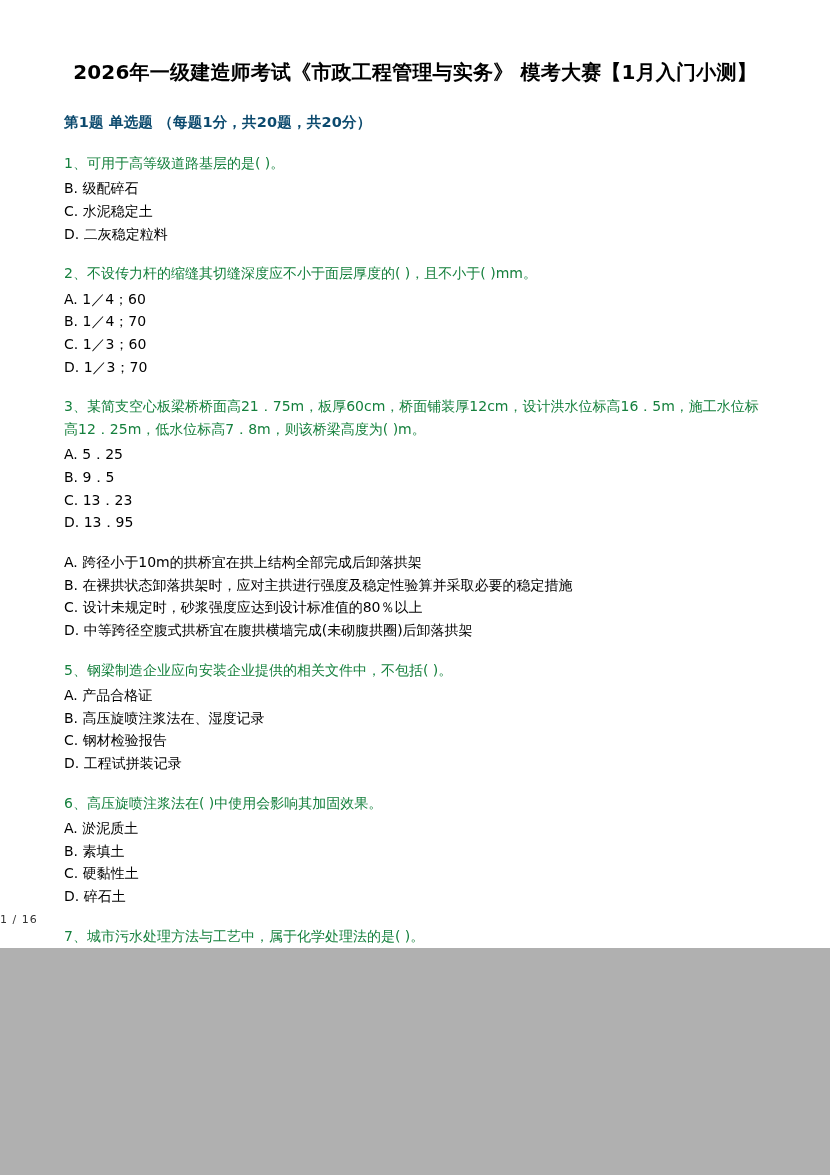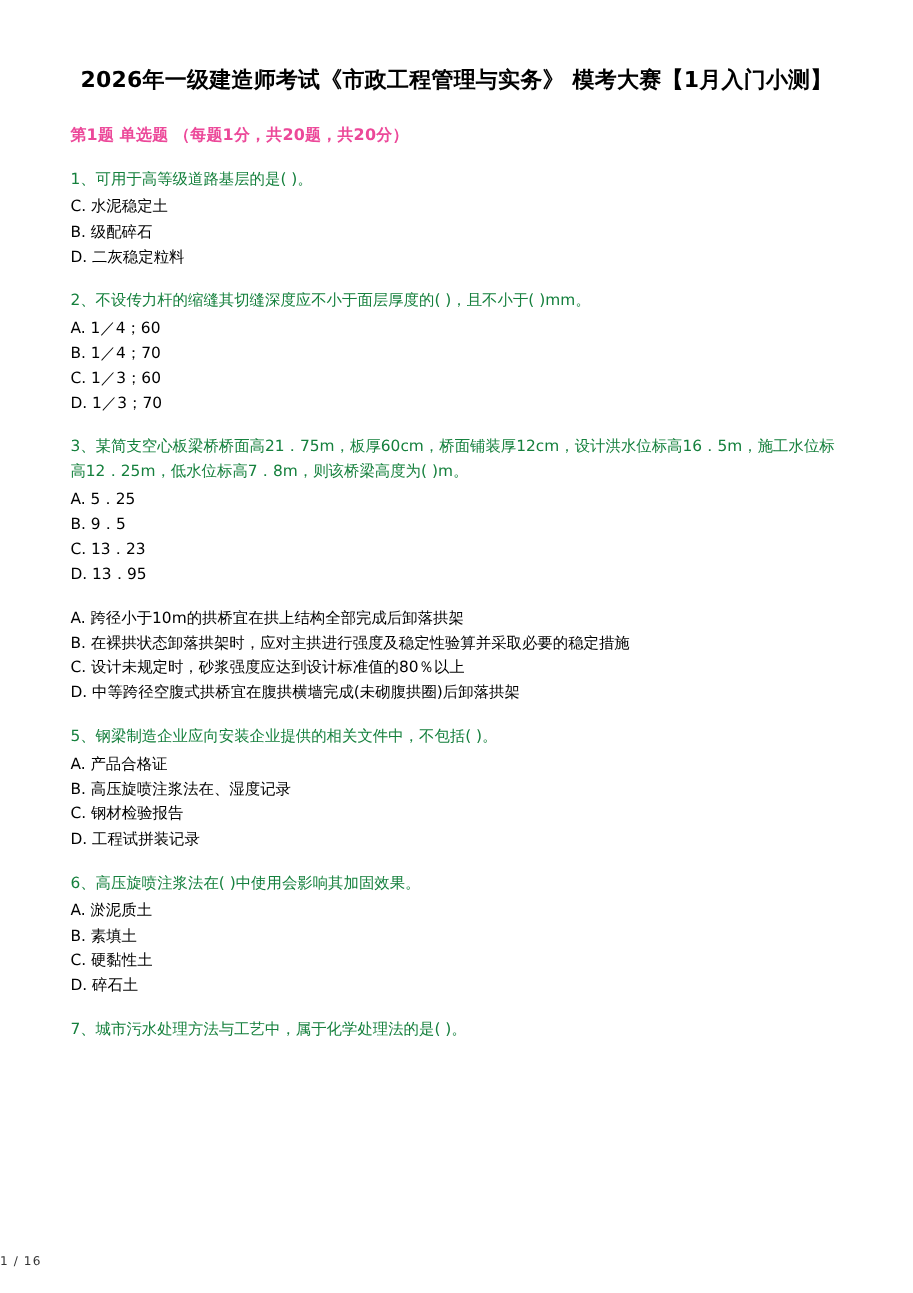--- a/index.html
+++ b/index.html
@@ -5,41 +5,41 @@
   html, body {
     margin: 0;
     padding: 0;
     background: #b0b0b0;
   }
   body {
     font-family: "DejaVu Sans", "Liberation Sans", sans-serif;
   }
   .page {
     width: 830px;
-    height: 1175px;
+    height: 948px;
     background: #ffffff;
     margin: 0 auto;
     position: relative;
     box-sizing: border-box;
     padding: 58px 64px 0 64px;
     overflow: hidden;
   }
   .doc-title {
     font-size: 20px;
     font-weight: bold;
     line-height: 1.45;
     color: #000;
     text-align: center;
     margin: 0 0 26px 0;
     letter-spacing: 0.2px;
   }
   .section-heading {
     font-size: 14.5px;
     font-weight: bold;
-    color: #ec4899;
+    color: #0c4a6e;
     margin: 0 0 20px 0;
     letter-spacing: 0.2px;
   }
   .question {
     margin-bottom: 17px;
   }
   .q-stem {
     font-size: 14px;
     line-height: 1.6;
     color: #15803d;
@@ -65,22 +65,22 @@
 <body>
 
 <div class="page">
 
   <h1 class="doc-title">2026年一级建造师考试《市政工程管理与实务》 模考大赛【1月入门小测】</h1>
 
   <div class="section-heading">第1题 单选题 （每题1分，共20题，共20分）</div>
 
   <div class="question">
     <div class="q-stem">1、可用于高等级道路基层的是(        )。</div>
+    <div class="q-option">B. 级配碎石</div>
     <div class="q-option">C. 水泥稳定土</div>
-    <div class="q-option">B. 级配碎石</div>
     <div class="q-option">D. 二灰稳定粒料</div>
   </div>
 
   <div class="question">
     <div class="q-stem">2、不设传力杆的缩缝其切缝深度应不小于面层厚度的(        )，且不小于(        )mm。</div>
     <div class="q-option">A. 1／4；60</div>
     <div class="q-option">B. 1／4；70</div>
     <div class="q-option">C. 1／3；60</div>
     <div class="q-option">D. 1／3；70</div>
   </div>

